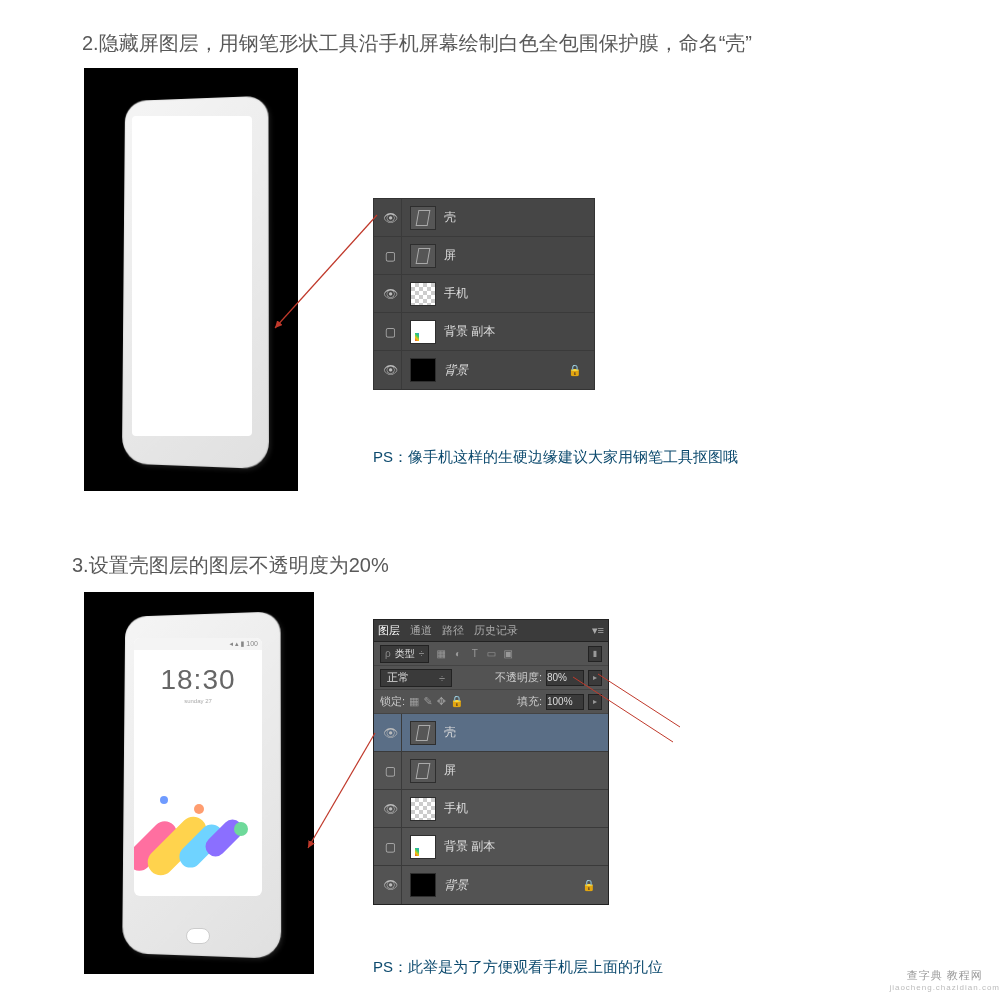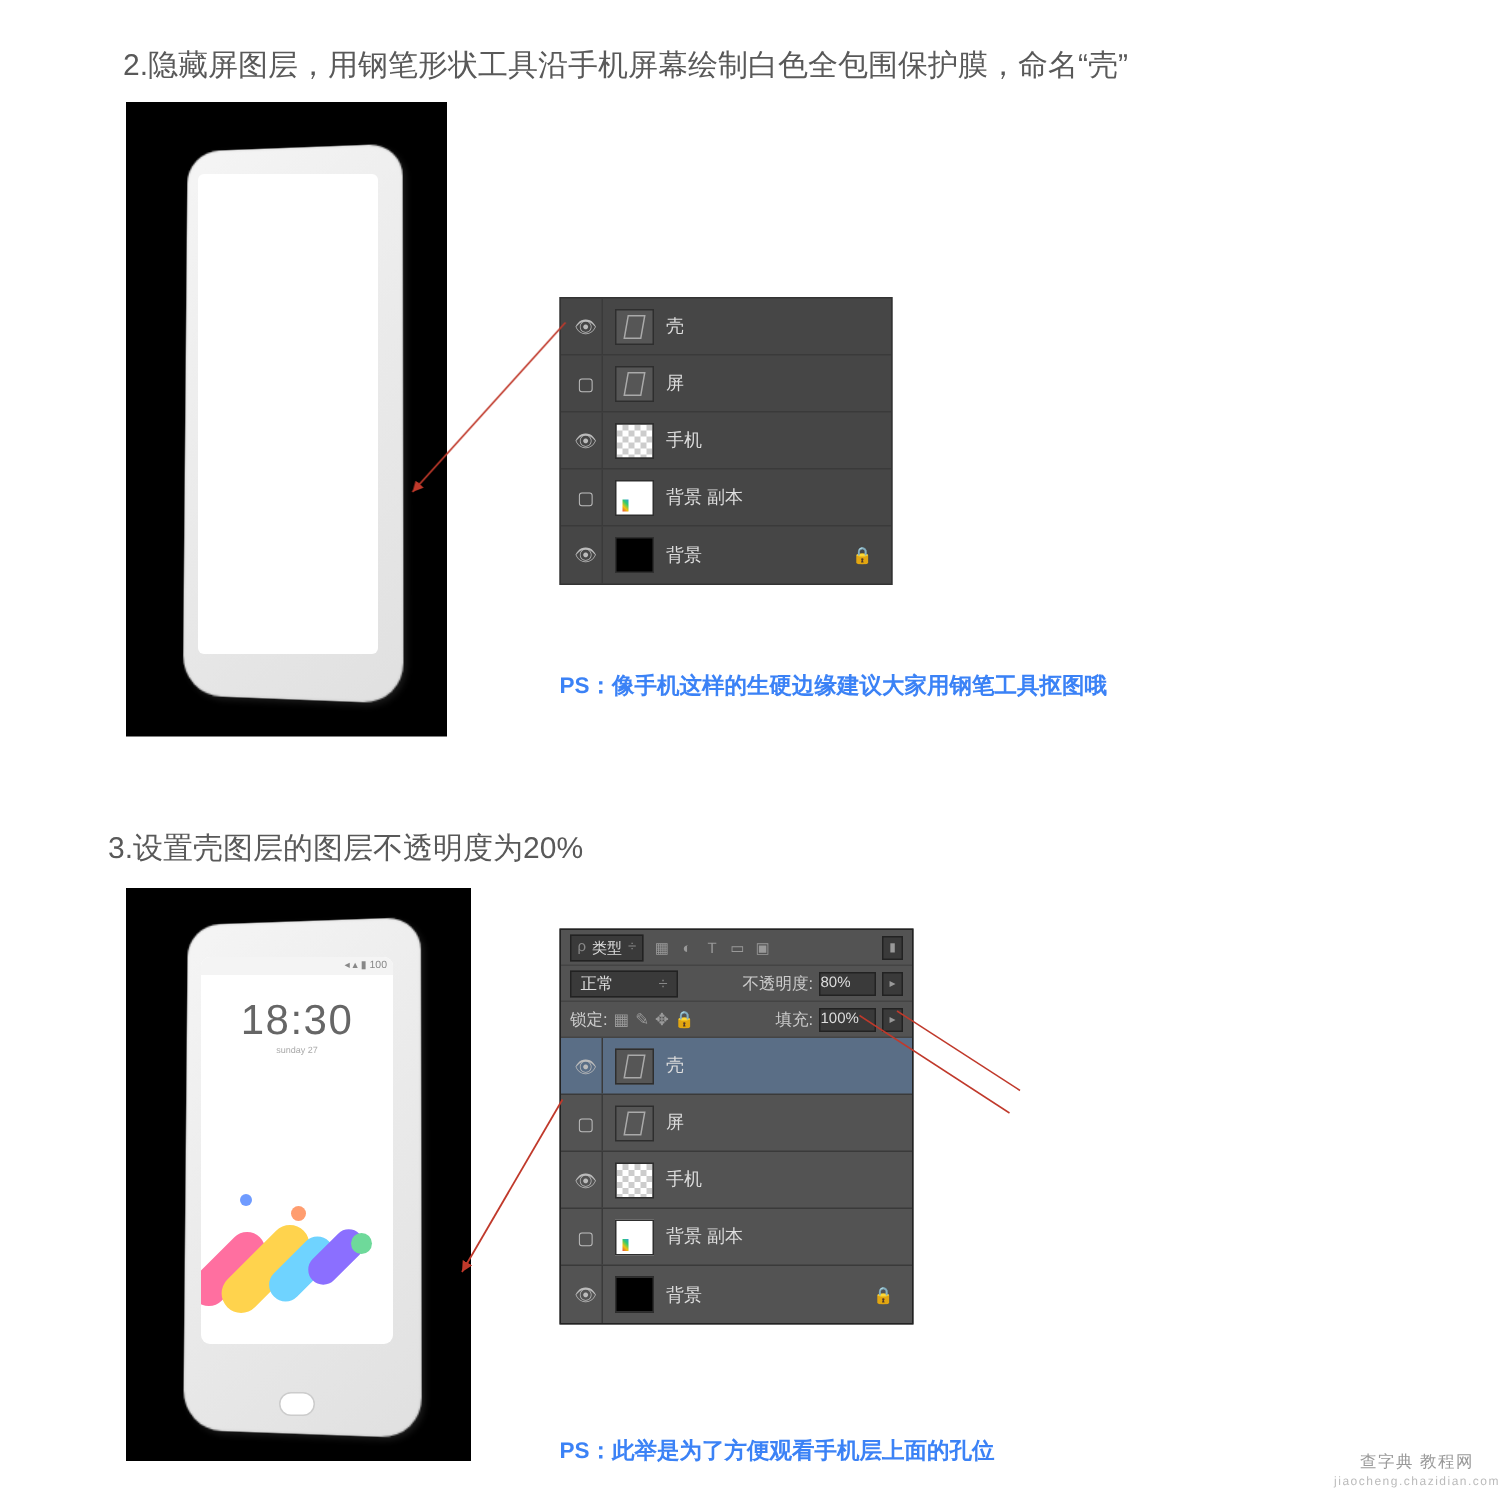--- a/index.html
+++ b/index.html
@@ -12,23 +12,22 @@
     overflow: hidden;
   }
   .step-heading {
     font-size: 20px;
     font-weight: 300;
     color: #595959;
     position: absolute;
   }
   .ps-note {
     font-size: 15px;
-    color: #3b82f6;
-    position: absolute;
-    font-weight: bold;
+    color: #0c4a6e;
+    position: absolute;
   }
   
   .phone-box {
     position: absolute;
     background: #000;
     overflow: hidden;
   }
   .phone-body {
     position: absolute;
     background: linear-gradient(135deg,#f5f5f5,#e0e0e0);
@@ -155,21 +154,21 @@
     position: absolute;
     bottom: 2px; left: 4px;
     width: 4px; height: 8px;
     background: linear-gradient(45deg,#e74c3c,#f1c40f,#2ecc71,#3498db);
   }
   .thumb.black { background: #000; }
   .layer-name {
     color: #ddd;
     font-size: 12px;
   }
-  .layer-name.italic { }
+  .layer-name.italic { font-style: italic; }
   .lock-icon {
     margin-left: auto;
     color: #aaa;
     font-size: 11px;
     margin-right: 6px;
   }
   
   .panel-full {
     position: absolute;
     width: 236px;
@@ -350,20 +349,27 @@
       <div class="blob" style="width:20px;height:44px;background:#8b6fff;left:80px;bottom:6px;"></div>
       <div class="blob" style="width:14px;height:14px;background:#6ed99a;left:100px;bottom:30px;border-radius:50%;transform:none;"></div>
       <div class="blob" style="width:10px;height:10px;background:#ff9d6f;left:60px;bottom:52px;border-radius:50%;transform:none;"></div>
       <div class="blob" style="width:8px;height:8px;background:#6f9bff;left:26px;bottom:62px;border-radius:50%;transform:none;"></div>
     </div>
   </div>
   <div class="home-btn" style="bottom:30px; left:114px;"></div>
 </div>
 
 <div class="panel-full" style="left:373px; top:619px;">
+  <div class="panel-tabs">
+    <span class="tab active">图层</span>
+    <span class="tab">通道</span>
+    <span class="tab">路径</span>
+    <span class="tab">历史记录</span>
+    <span class="menu">▾≡</span>
+  </div>
   <div class="panel-toolbar">
     <span class="kind-select">
       <span style="color:#888">ρ</span>
       <span>类型</span>
       <span style="color:#888">÷</span>
     </span>
     <span class="filter-icons">
       <span>▦</span>
       <span>◐</span>
       <span>T</span>

